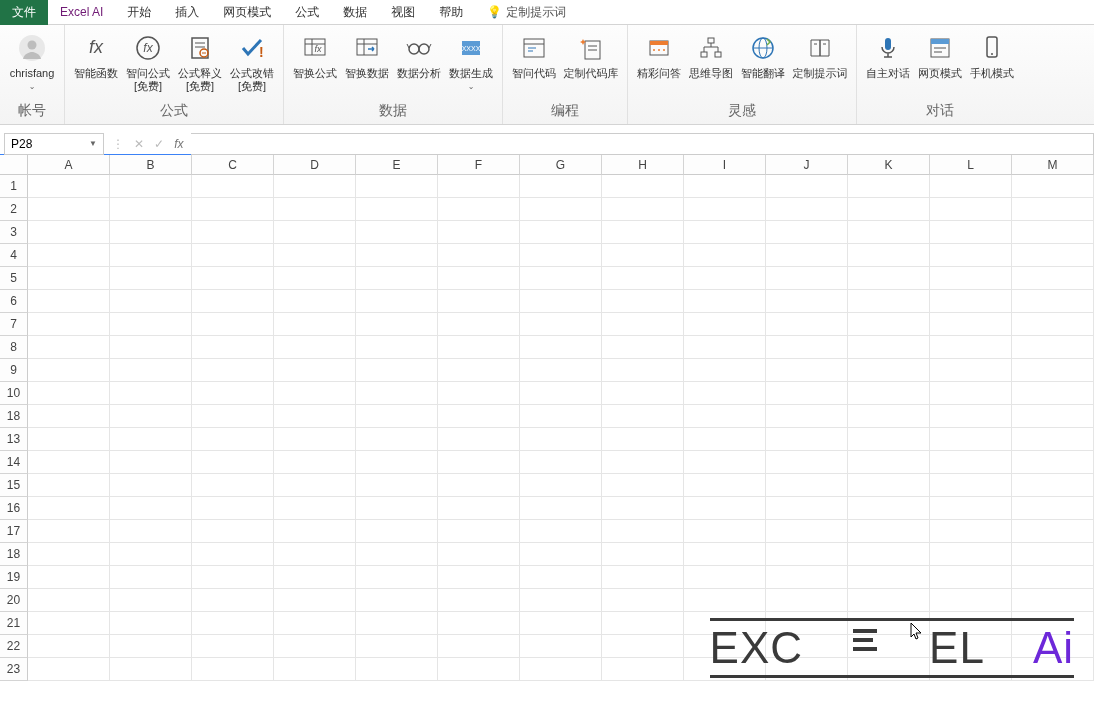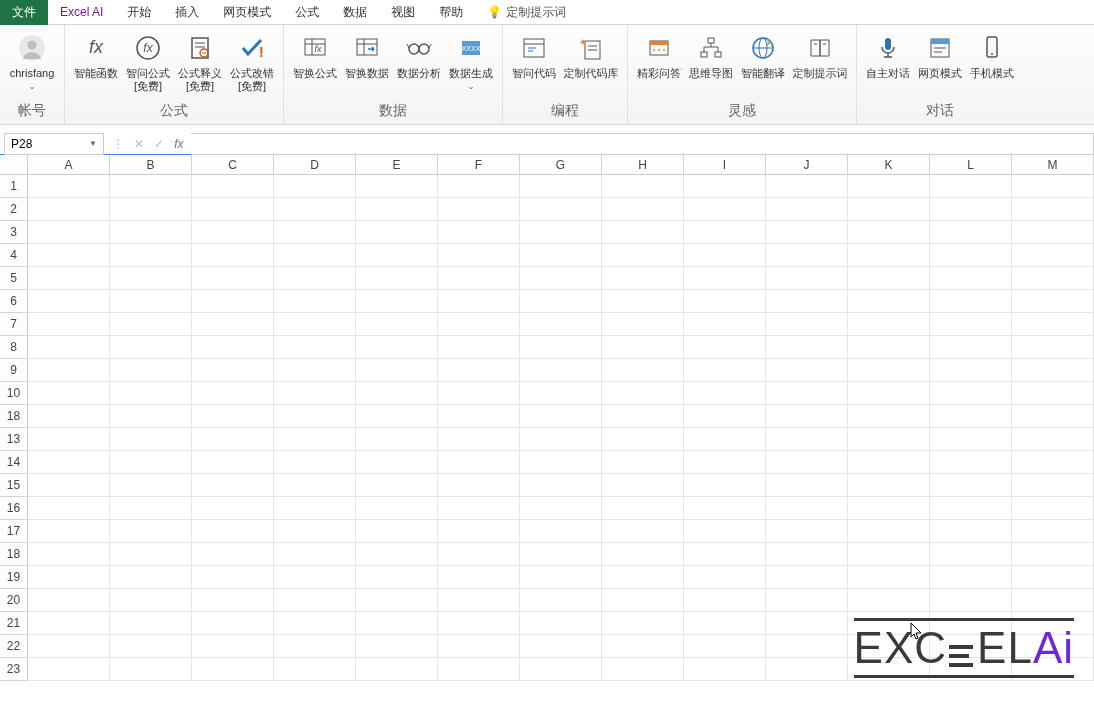--- a/index.html
+++ b/index.html
@@ -33,21 +33,21 @@
 .colhdrs{display:flex;height:20px;margin-left:28px;}
 .ch{width:82px;border-right:1px solid #d4d4d4;border-bottom:1px solid #ccc;text-align:center;font-size:12px;color:#444;line-height:20px;background:#f5f5f5;background:#fdfdfd;}
 .corner{position:absolute;left:0;top:0;width:28px;height:20px;border-right:1px solid #ccc;border-bottom:1px solid #ccc;background:#fdfdfd;}
 .rows{}
 .row{display:flex;height:23px;}
 .rh{width:28px;border-right:1px solid #ccc;border-bottom:1px solid #d4d4d4;text-align:center;font-size:12px;color:#444;line-height:23px;background:#fdfdfd;}
 .cell{width:82px;border-right:1px solid #e5e5e5;border-bottom:1px solid #e5e5e5;height:23px;}
 .logo{position:absolute;right:20px;bottom:30px;font-size:44px;font-weight:300;letter-spacing:1px;color:#3a3a3a;font-family:Arial,sans-serif;}
 .logo .bar{height:3px;background:#3a3a3a;margin:2px 0;}
 .logo .ai{color:#6d28d9;font-weight:400;}
-.logo-txt{display:flex;align-items:flex-end;}
+.logo-txt{display:flex;align-items:flex-start;gap:48px;}
 .logo .e3{display:inline-block;}
 .cursor{position:absolute;right:170px;bottom:70px;font-size:14px;color:#000;}
 svg{display:block;}
 </style>
 </head>
 <body>
 
 <div class="tabbar">
   <div class="tab file">文件</div>
   <div class="tab active">Excel AI</div>

